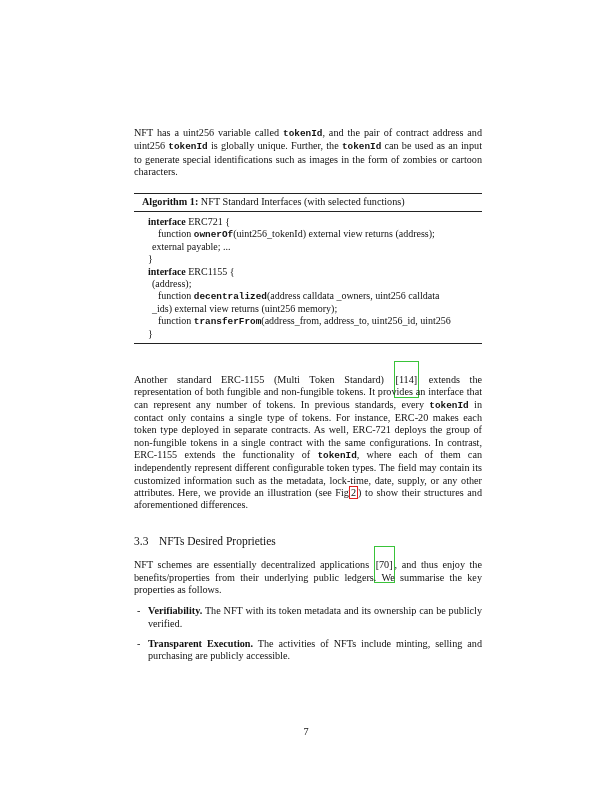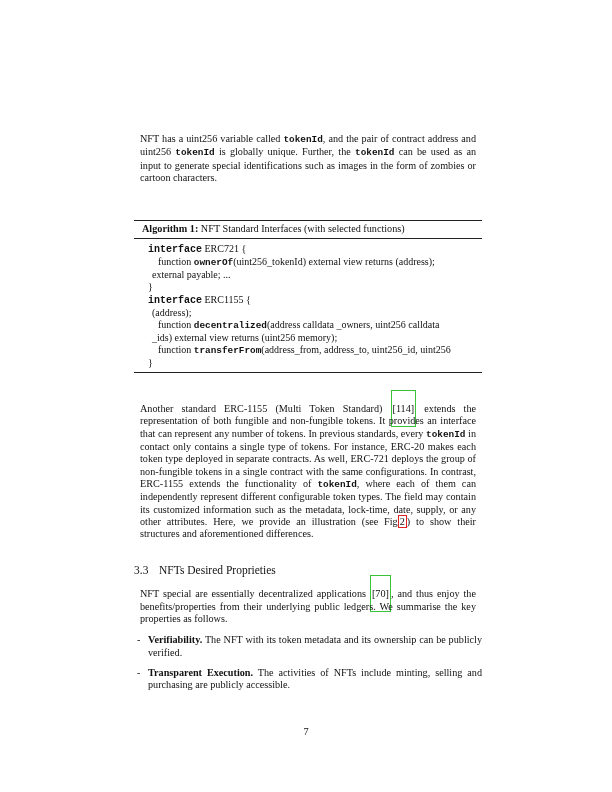--- a/index.html
+++ b/index.html
@@ -1,29 +1,29 @@
 <!DOCTYPE html>
 <html><head>
 <meta charset="utf-8">
 <style>
   html, body { margin: 0; padding: 0; background: #ffffff; }
   body { width: 612px; height: 792px; position: relative; overflow: hidden;
          font-family: "Liberation Serif", "DejaVu Serif", serif; color: #111; }
   .page { position: absolute; left: 134px; top: 127px; width: 348px; }
-  .p { font-size: 10.2px; line-height: 12.3px; text-align: justify; margin: 6px; }
+  .p { font-size: 10.2px; line-height: 12.3px; text-align: justify; margin: 0; }
   .tt { font-family: "Liberation Mono", "DejaVu Sans Mono", monospace; font-size: 9.4px; font-weight: bold; }
   .cite { border: 1px solid #39c339; padding: 12px 1px; }
   .ref { border: 1px solid #e02020; padding: 0 1px; }
-  .algo { margin-top: 36px; border-top: 1px solid #222; border-bottom: 1px solid #222; }
+  .algo { margin-top: 15px; border-top: 1px solid #222; border-bottom: 1px solid #222; }
   .algo-cap { font-size: 10.2px; line-height: 12px; padding: 2px 0 3px 8px; border-bottom: 0.8px solid #222; }
   .algo-cap b { font-weight: bold; }
   .algo-body { padding: 4px 0 3px 14px; font-size: 10px; line-height: 12.1px; }
   .l1 { padding-left: 10px; }
   .l1c { padding-left: 4px; }
-  .kw { font-weight: bold; font-family: Liberation Mono, monospace; }
+  .kw { font-weight: bold; }
   .section { margin-top: 24px; }
   .sec-title { font-size: 11.5px; font-weight: normal; margin: 0 0 12px 0; }
   .sec-num { display: inline-block; width: 25px; }
   .list { margin: 9px 0 0 0; padding: 0; list-style: none; }
   .list li { position: relative; padding-left: 14px; font-size: 10.2px; line-height: 12.3px; text-align: justify; margin-bottom: 8px; }
   .list li .dash { position: absolute; left: 3px; top: 0; }
   .pageno { position: absolute; top: 726px; left: 0; width: 612px; text-align: center; font-size: 10.2px; }
 </style>
 </head>
 <body>
@@ -45,21 +45,21 @@
       <div class="l1c">_ids) external view returns (uint256 memory);</div>
       <div class="l1"><span>function </span><span class="tt">transferFrom</span><span>(address_from, address_to, uint256_id, uint256</span></div>
       <div>}</div>
     </div>
   </div>
 
   <p class="p" style="margin-top:30px;"><span>Another standard ERC-1155 (Multi Token Standard) </span><span class="cite">[114]</span><span> extends the representation of both fungible and non-fungible tokens. It provides an interface that can represent any number of tokens. In previous standards, every </span><span class="tt">tokenId</span><span> in contact only contains a single type of tokens. For instance, ERC-20 makes each token type deployed in separate contracts. As well, ERC-721 deploys the group of non-fungible tokens in a single contract with the same configurations. In contrast, ERC-1155 extends the functionality of </span><span class="tt">tokenId</span><span>, where each of them can independently represent different configurable token types. The field may contain its customized information such as the metadata, lock-time, date, supply, or any other attributes. Here, we provide an illustration (see Fig</span><span class="ref">2</span><span>) to show their structures and aforementioned differences.</span></p>
 
   <div class="section">
     <h3 class="sec-title"><span class="sec-num">3.3</span><span>NFTs Desired Proprieties</span></h3>
-    <p class="p"><span>NFT special are essentially decentralized applications </span><span class="cite">[70]</span><span>, and thus enjoy the benefits/properties from their underlying public ledgers. We summarise the key properties as follows.</span></p>
+    <p class="p"><span>NFT schemes are essentially decentralized applications </span><span class="cite">[70]</span><span>, and thus enjoy the benefits/properties from their underlying public ledgers. We summarise the key properties as follows.</span></p>
     <ul class="list">
       <li><span class="dash">-</span><b>Verifiability.</b><span> The NFT with its token metadata and its ownership can be publicly verified.</span></li>
       <li><span class="dash">-</span><b>Transparent Execution.</b><span> The activities of NFTs include minting, selling and purchasing are publicly accessible.</span></li>
     </ul>
   </div>
 </div>
 
 <div class="pageno">7</div>
 
 </body></html>

